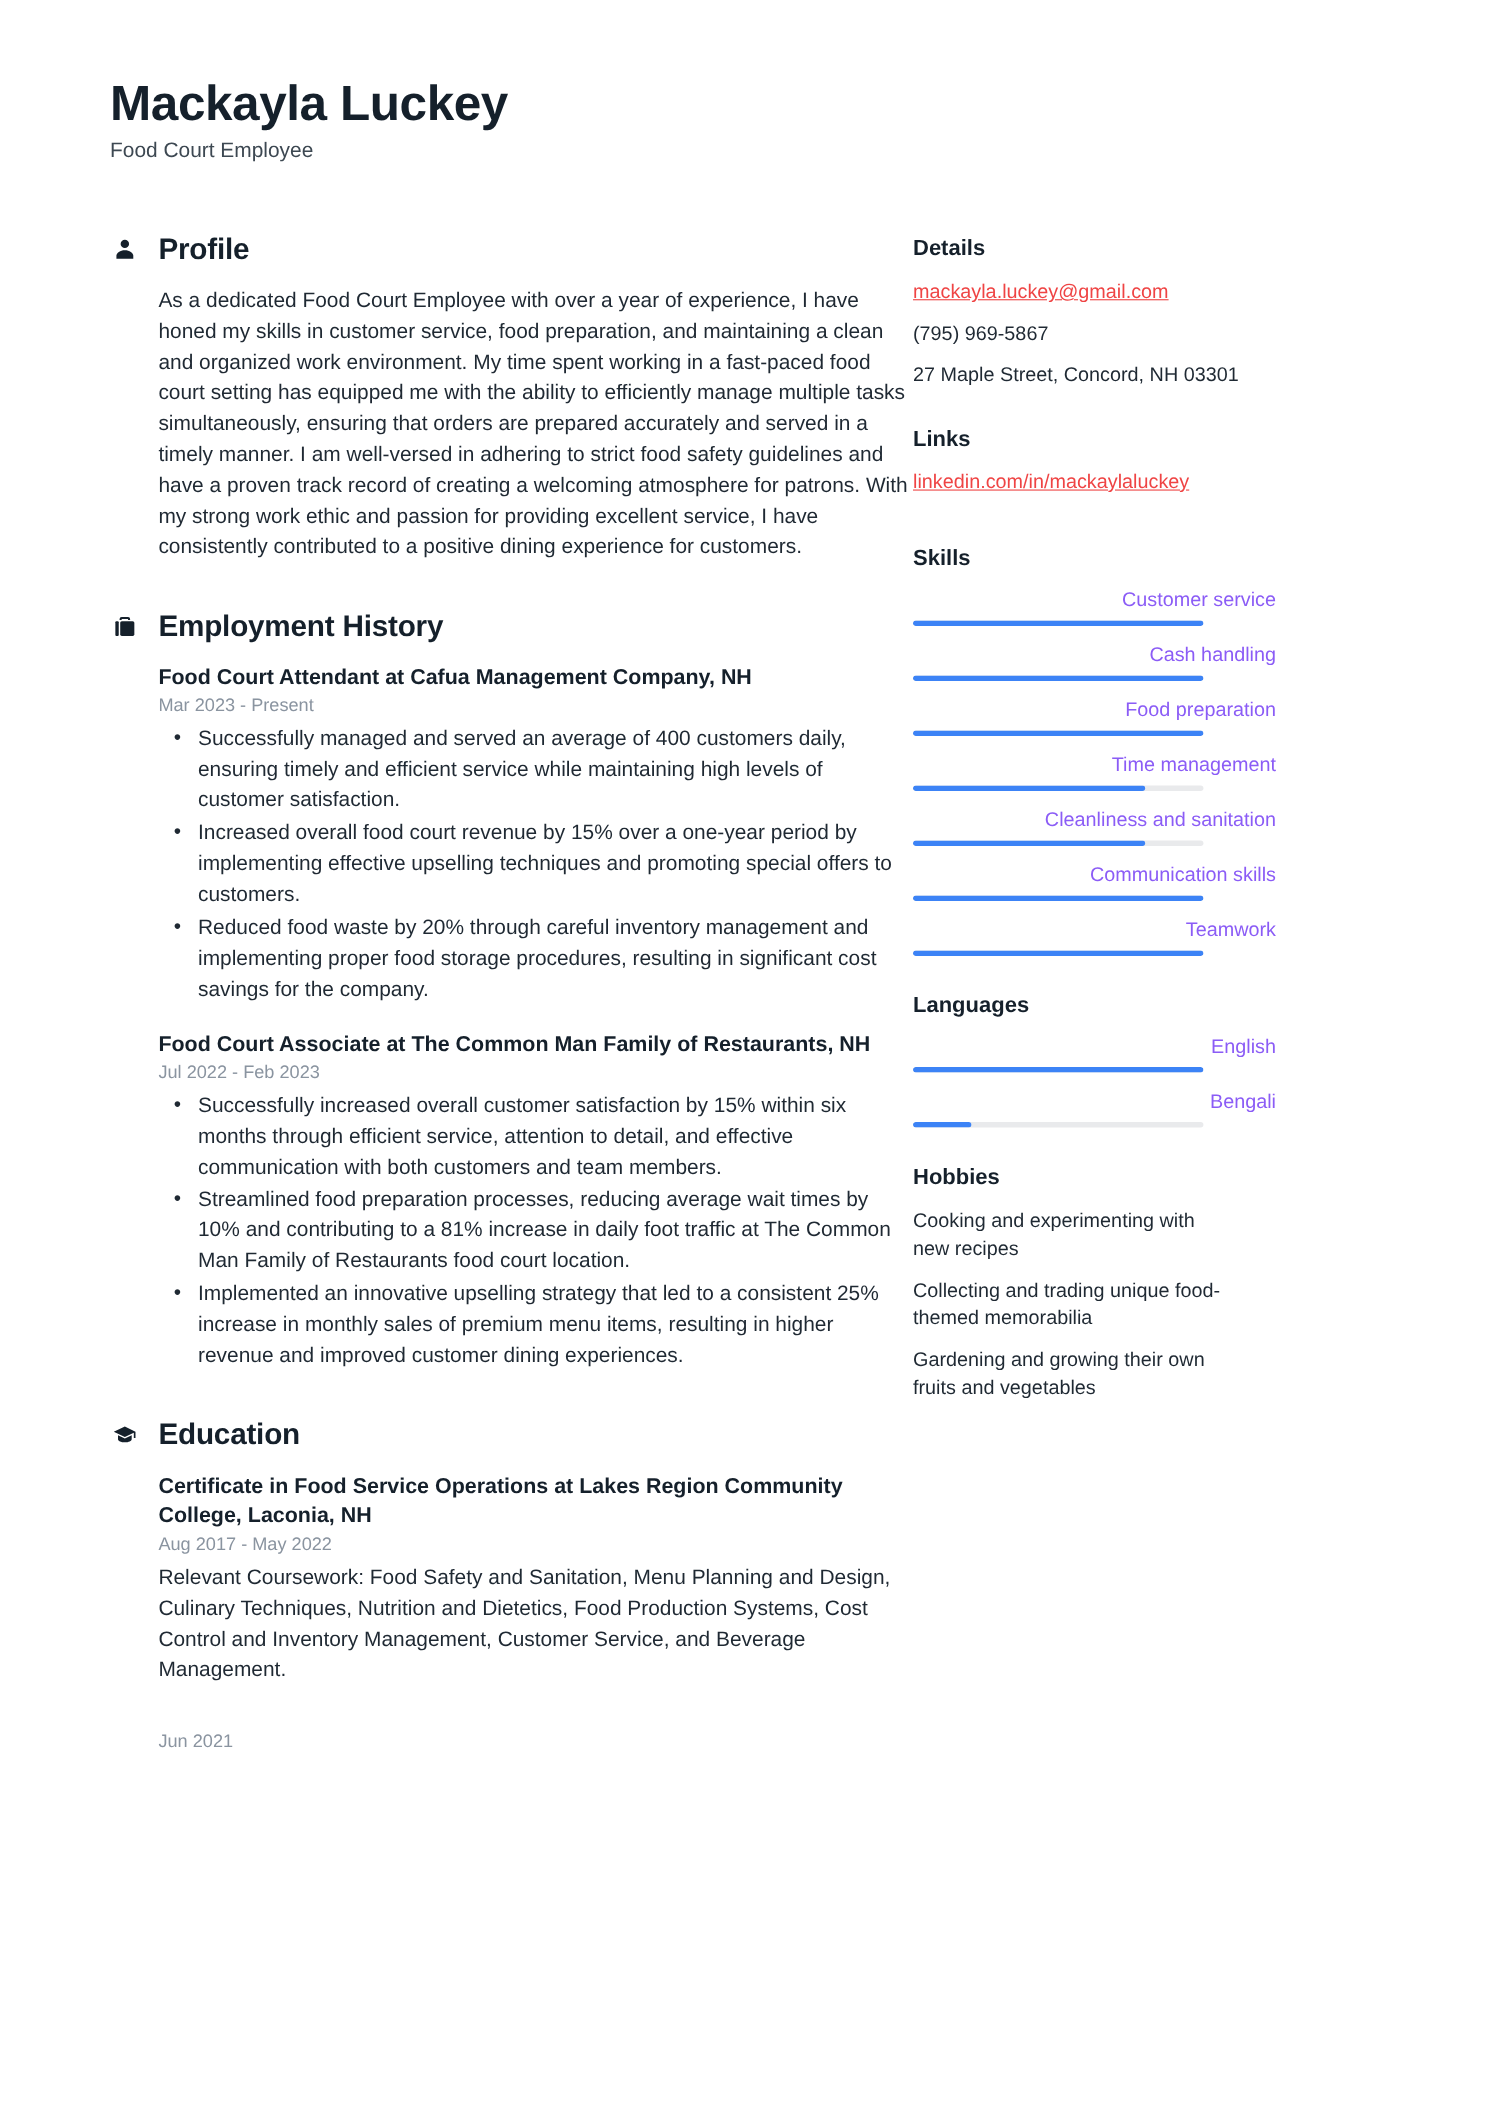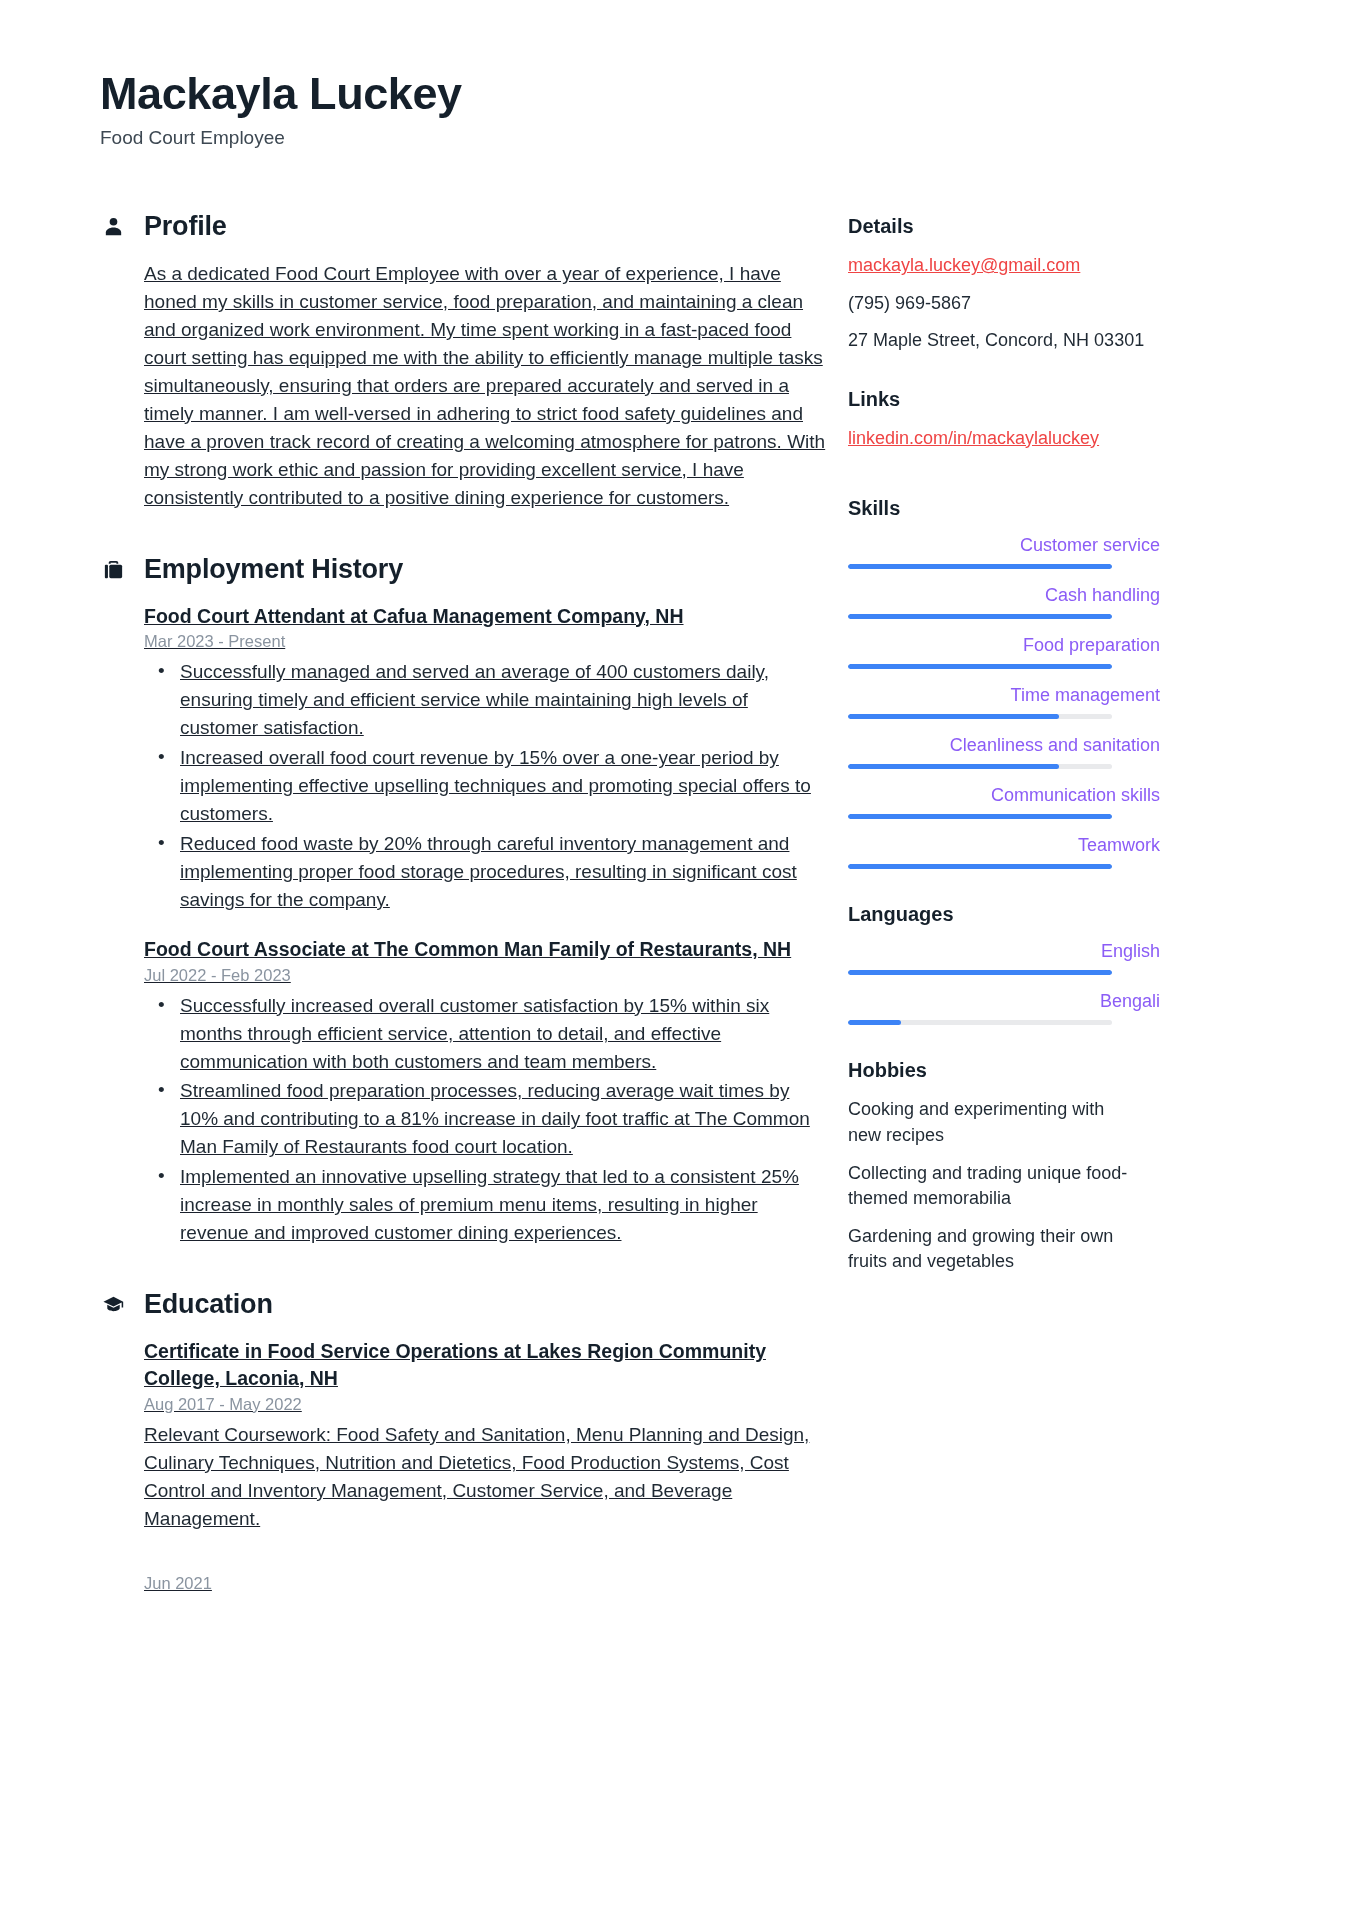--- a/index.html
+++ b/index.html
@@ -62,21 +62,21 @@
     color: #15202b;
   }
   .section-icon svg { width: 23px; height: 23px; fill: #15202b; }
   .section-title {
     font-size: 27px;
     font-weight: bold;
     color: #15202b;
     letter-spacing: -0.2px;
   }
 
-  .section-body { padding-left: 44px; text-decoration: underline; }
+  .section-body { padding-left: 44px; }
 
   .para {
     font-size: 19px;
     line-height: 1.47;
     color: #1f2933;
   }
 
   
   .entry { margin-bottom: 22px; }
   .entry:last-child { margin-bottom: 0; }
@@ -114,21 +114,21 @@
   .bullets li::before {
     content: "\2022";
     position: absolute;
     left: 14px;
     top: -1px;
     font-size: 19px;
     color: #1f2933;
   }
 
   
-  .side-block { margin-bottom: 34px; margin-left: 18px; }
+  .side-block { margin-bottom: 34px; }
   .side-title {
     font-size: 20px;
     font-weight: bold;
     color: #15202b;
     margin-bottom: 15px;
   }
   .side-line {
     font-size: 18px;
     line-height: 1.42;
     color: #1f2933;

